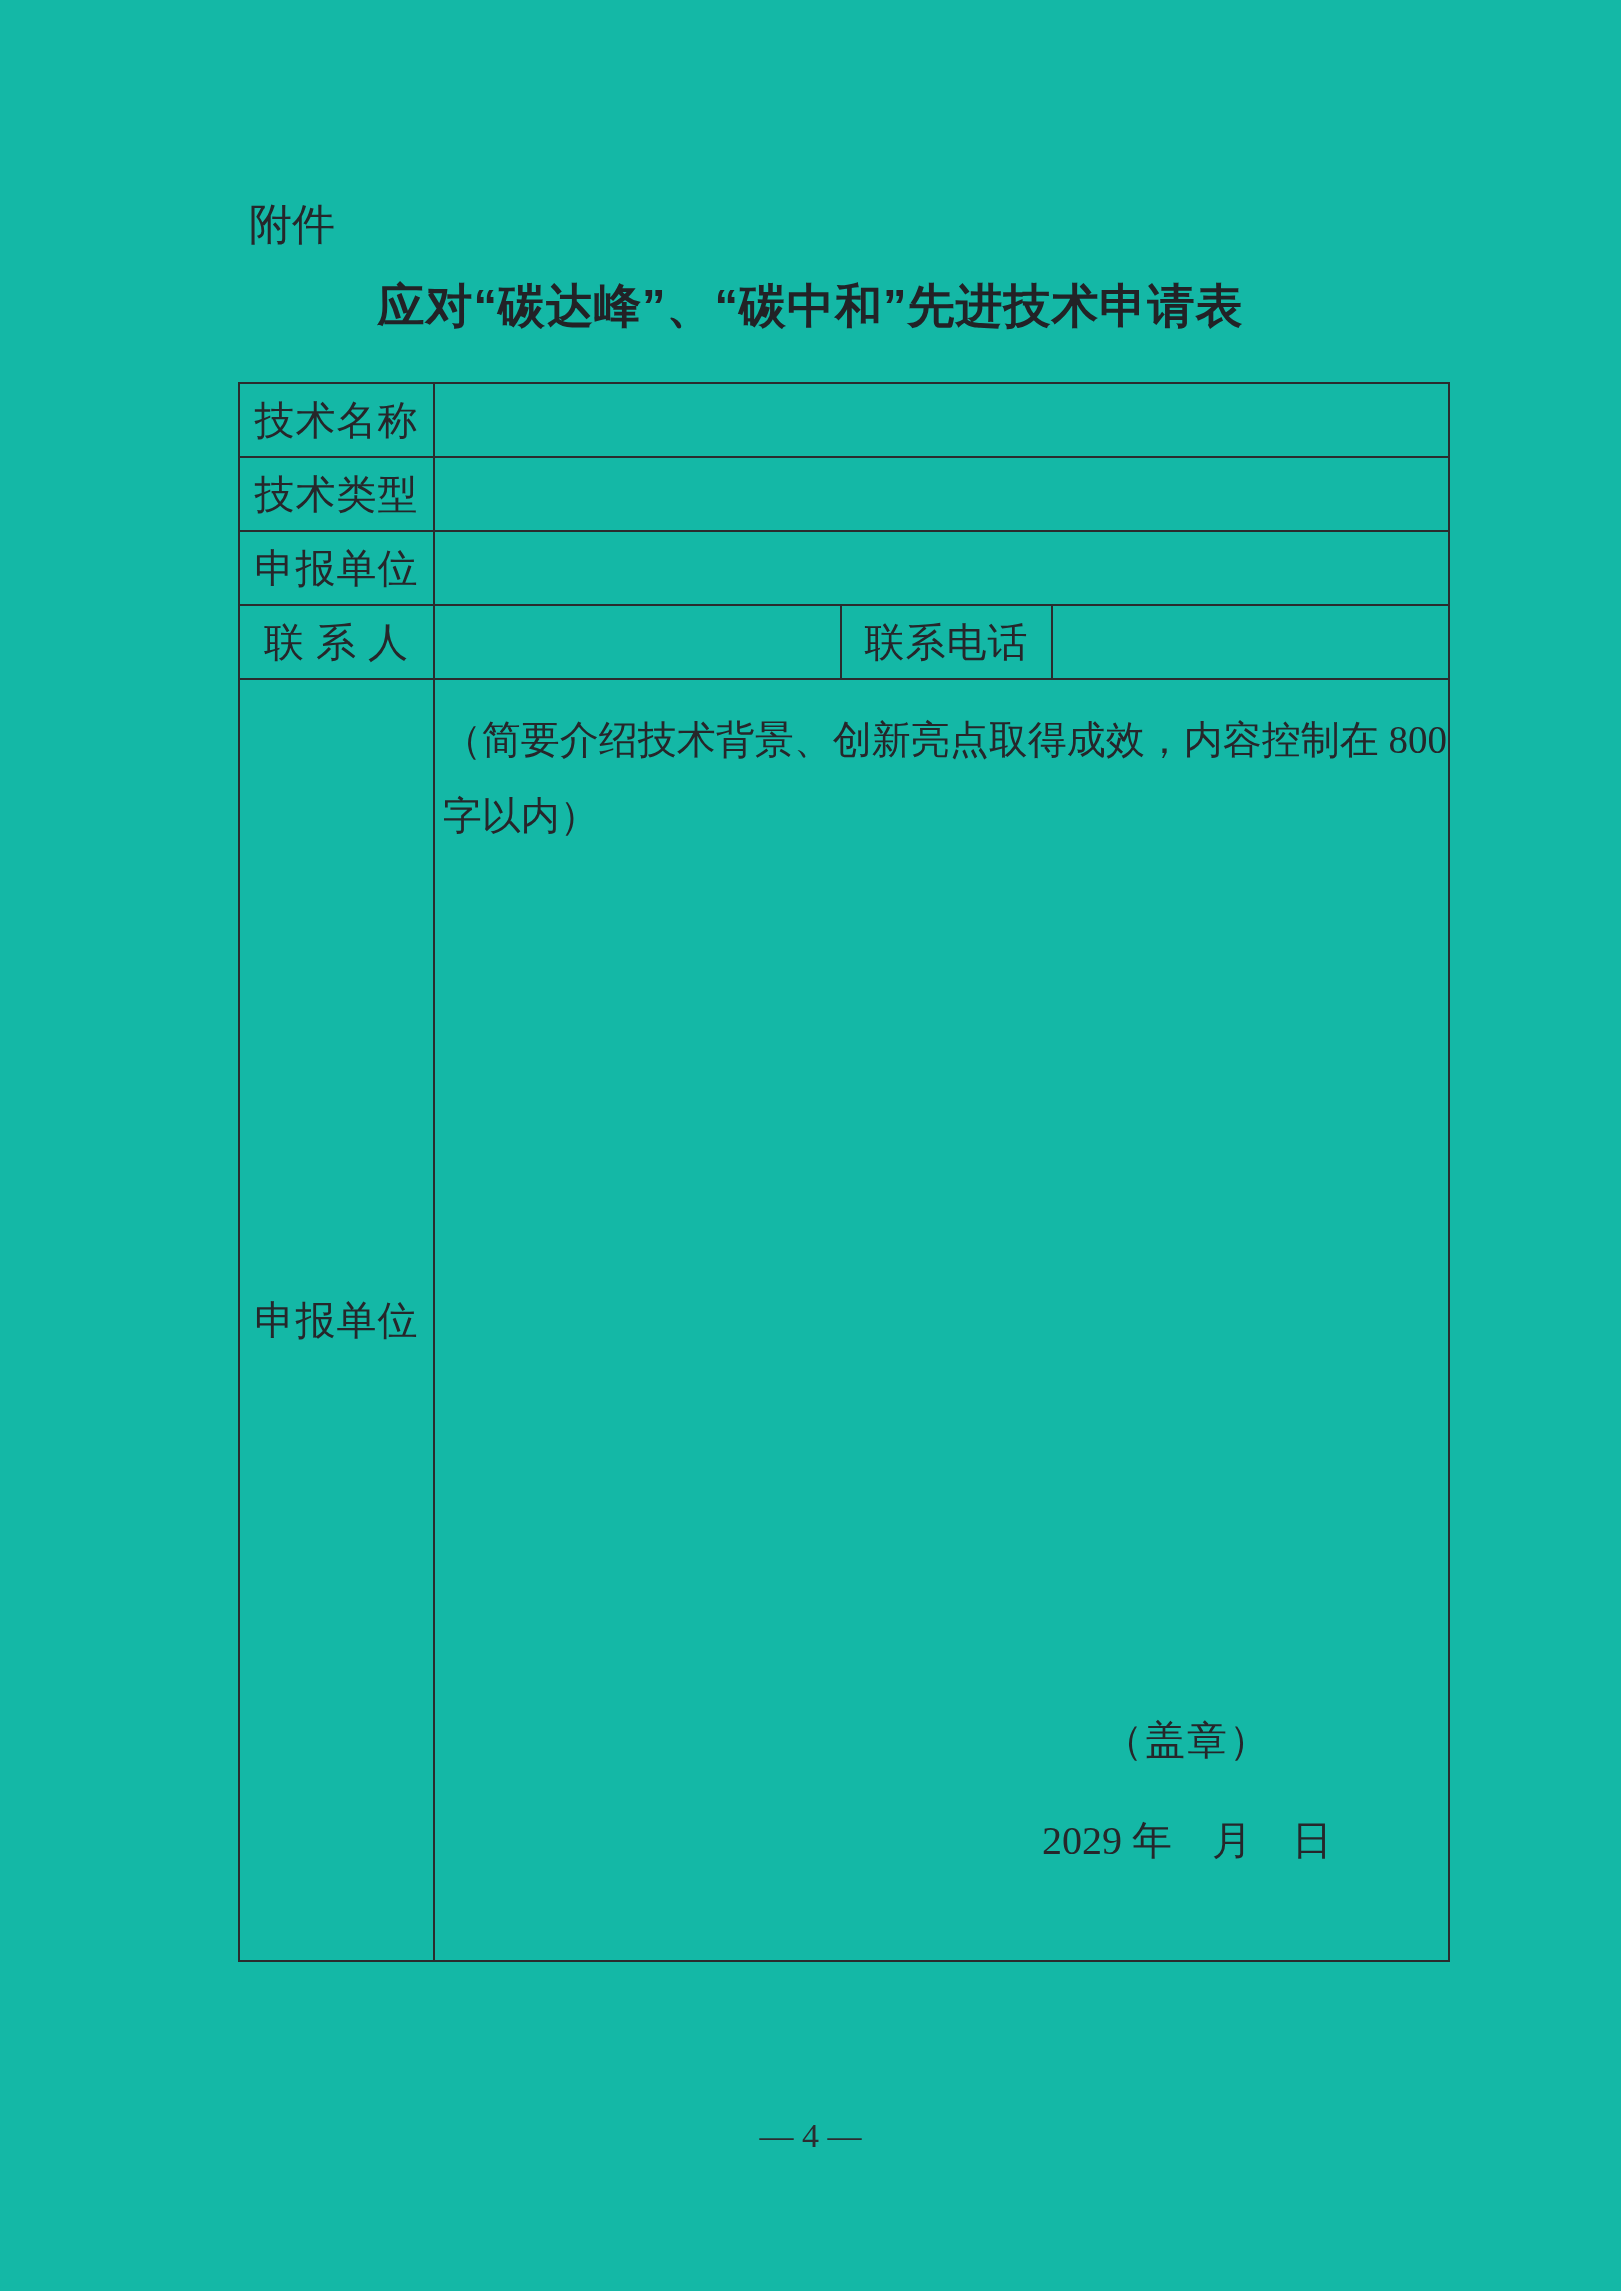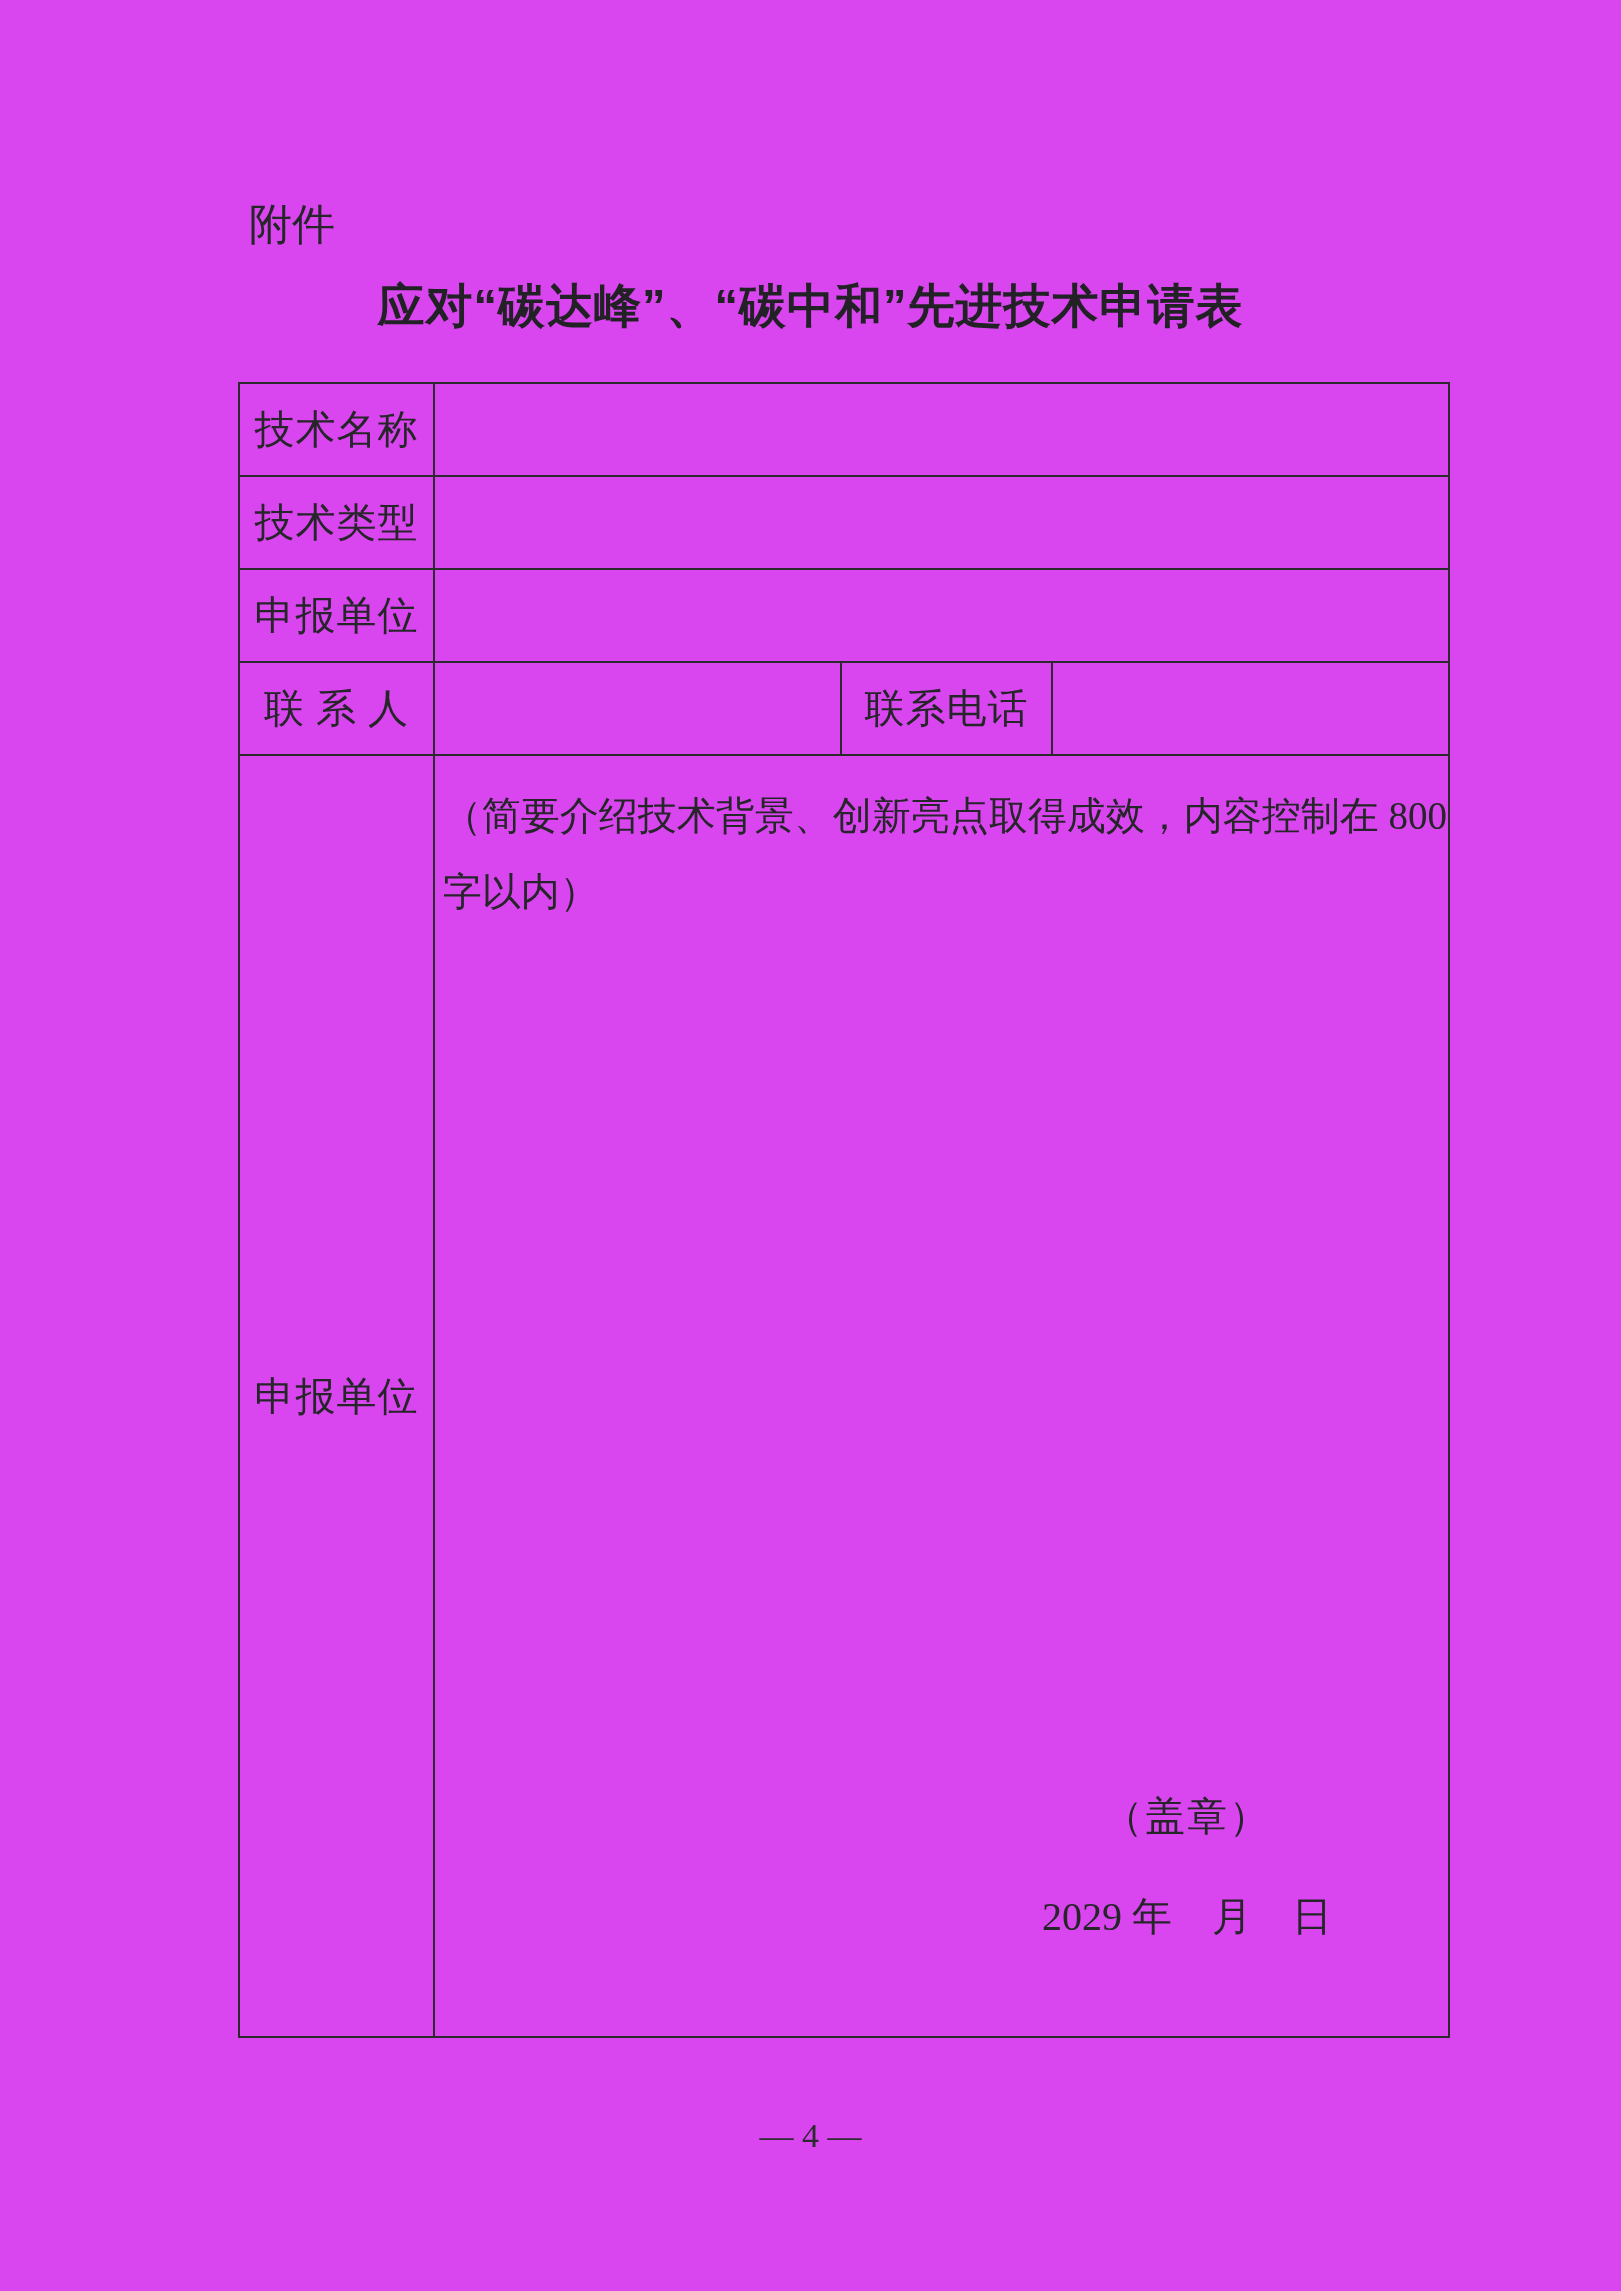--- a/index.html
+++ b/index.html
@@ -5,21 +5,21 @@
   html, body {
     margin: 0;
     padding: 0;
     background: #e8e8e6;
   }
   .page {
     position: relative;
     width: 1621px;
     height: 2292px;
     margin: 0 auto;
-    background: #d946ef;
+    background: #14b8a6;
     color: #26262a;
     font-family: "Liberation Serif", serif;
     overflow: hidden;
   }
   .attachment {
     position: absolute;
     left: 249px;
     top: 199px;
     font-size: 43px;
     line-height: 51px;
@@ -47,21 +47,21 @@
     border: 2.9px solid #2b2b2e;
   }
   .form-table td {
     border: 2px solid #2b2b2e;
     padding: 0;
   }
   .col-label1 { width: 195px; }
   .col-value1 { width: 407px; }
   .col-label2 { width: 211px; }
   .col-value2 { width: 397px; }
-  .row-small { height: 93px; }
+  .row-small { height: 74px; }
   .cell-label {
     text-align: center;
     vertical-align: middle;
     font-size: 40px;
     letter-spacing: 1px;
   }
   .cell-value {
     vertical-align: middle;
   }
   .desc-label {

